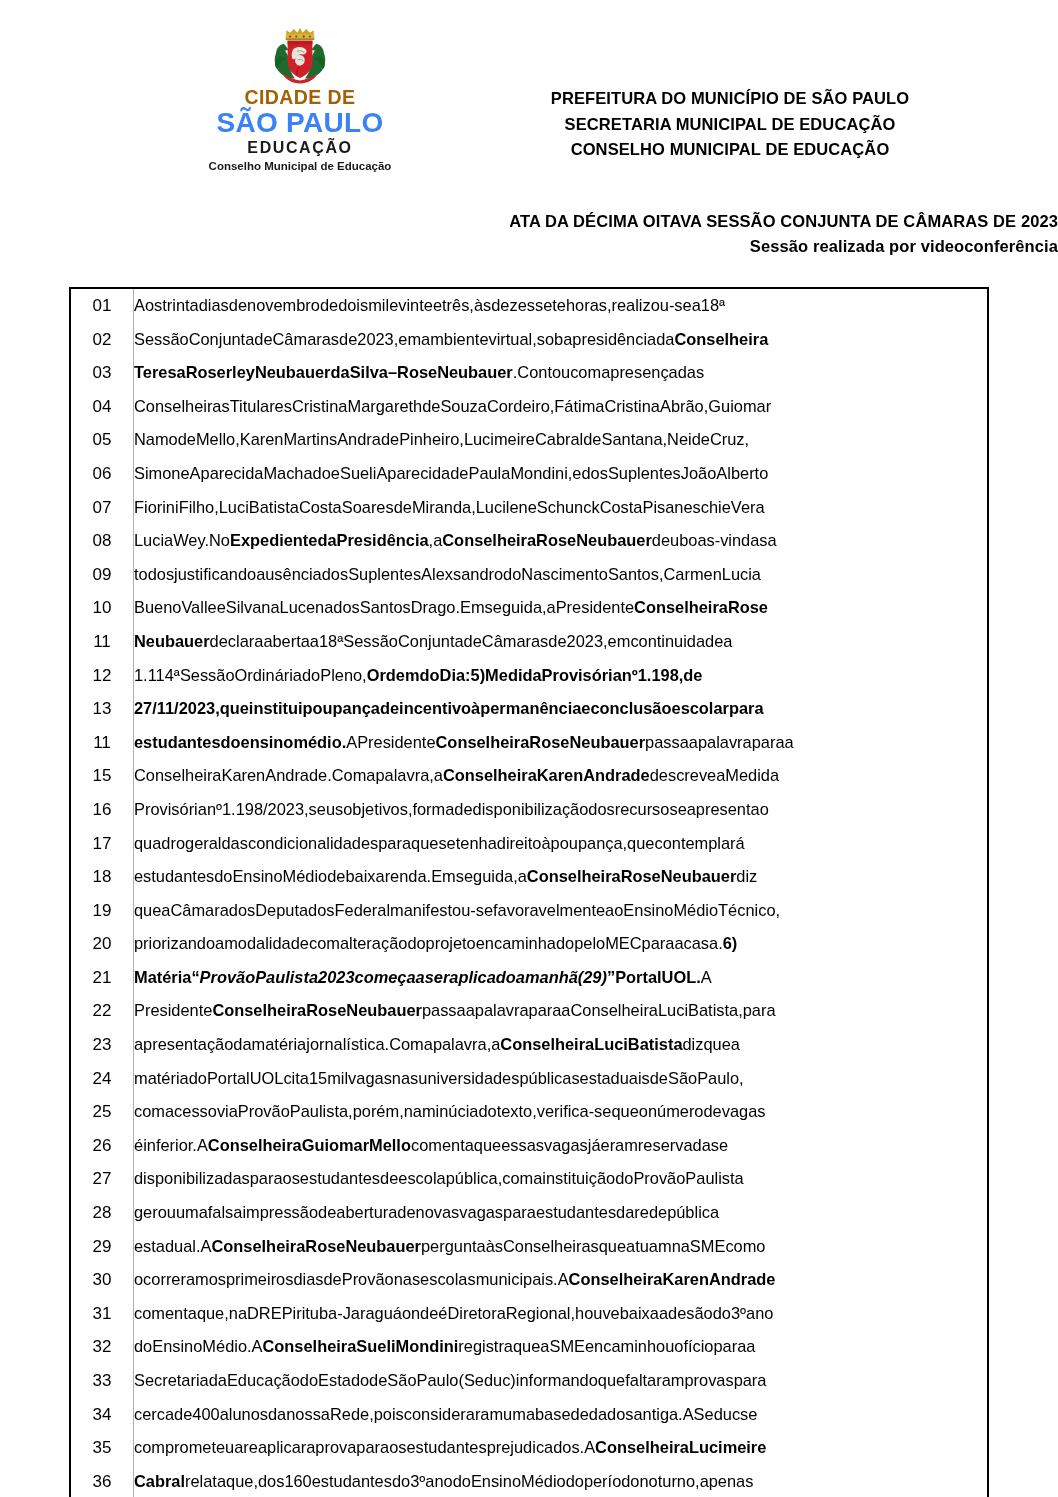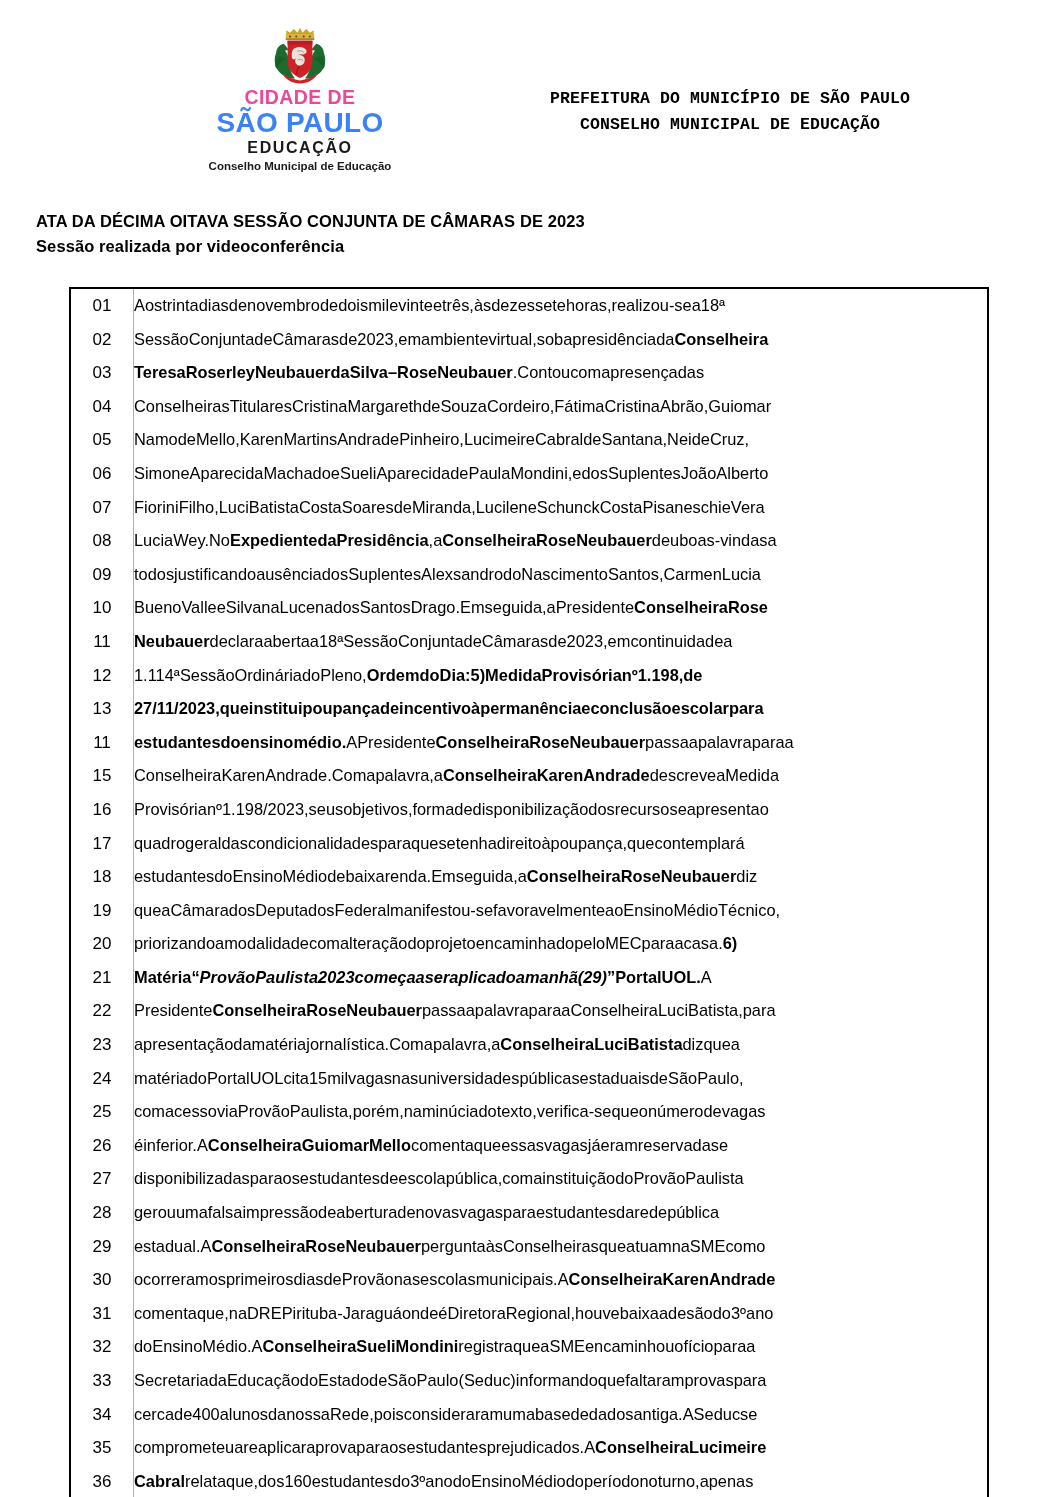--- a/index.html
+++ b/index.html
@@ -47,21 +47,21 @@
 
   .logo-text {
     text-align: center;
     line-height: 1;
     margin-top: 2px;
   }
   .logo-cidade {
     font-size: 19.5px;
     font-weight: bold;
     letter-spacing: 0.4px;
-    color: #ec4899;
+    color: #a16207;
     display: block;
   }
   .logo-saopaulo {
     font-size: 28px;
     font-weight: bold;
     letter-spacing: 0.3px;
     color: #3b82f6;
     display: block;
     margin-top: 1px;
   }
@@ -79,34 +79,32 @@
     color: #1a1a1a;
     display: block;
     margin-top: 5px;
   }
 
   .header-titles {
     flex: 1 1 auto;
     text-align: center;
     padding-top: 62px;
     padding-right: 48px;
-    font-family: Liberation Mono, monospace;
   }
   .header-titles div {
     font-size: 16.5px;
     font-weight: bold;
     line-height: 1.55;
     letter-spacing: 0.1px;
   }
 
   
   .doc-title {
-    text-align: left;
+    text-align: right;
     margin-top: 40px;
-    padding-left: 36px;
   }
   .doc-title .t1 {
     font-size: 16.5px;
     font-weight: bold;
     letter-spacing: 0.1px;
   }
   .doc-title .t2 {
     font-size: 16.5px;
     font-weight: bold;
     margin-top: 6px;
@@ -199,20 +197,21 @@
       <div class="logo-text">
         <span class="logo-cidade">CIDADE DE</span>
         <span class="logo-saopaulo">SÃO PAULO</span>
         <span class="logo-educacao">EDUCAÇÃO</span>
         <span class="logo-conselho">Conselho Municipal de Educação</span>
       </div>
     </div>
 
     <div class="header-titles">
       <div>PREFEITURA DO MUNICÍPIO DE SÃO PAULO</div>
+      <div>SECRETARIA MUNICIPAL DE EDUCAÇÃO</div>
       <div>CONSELHO MUNICIPAL DE EDUCAÇÃO</div>
     </div>
   </div>
 
   <div class="doc-title">
     <div class="t1">ATA DA DÉCIMA OITAVA SESSÃO CONJUNTA DE CÂMARAS DE 2023</div>
     <div class="t2">Sessão realizada por videoconferência</div>
   </div>
 
   <div class="ata-table-wrap">

